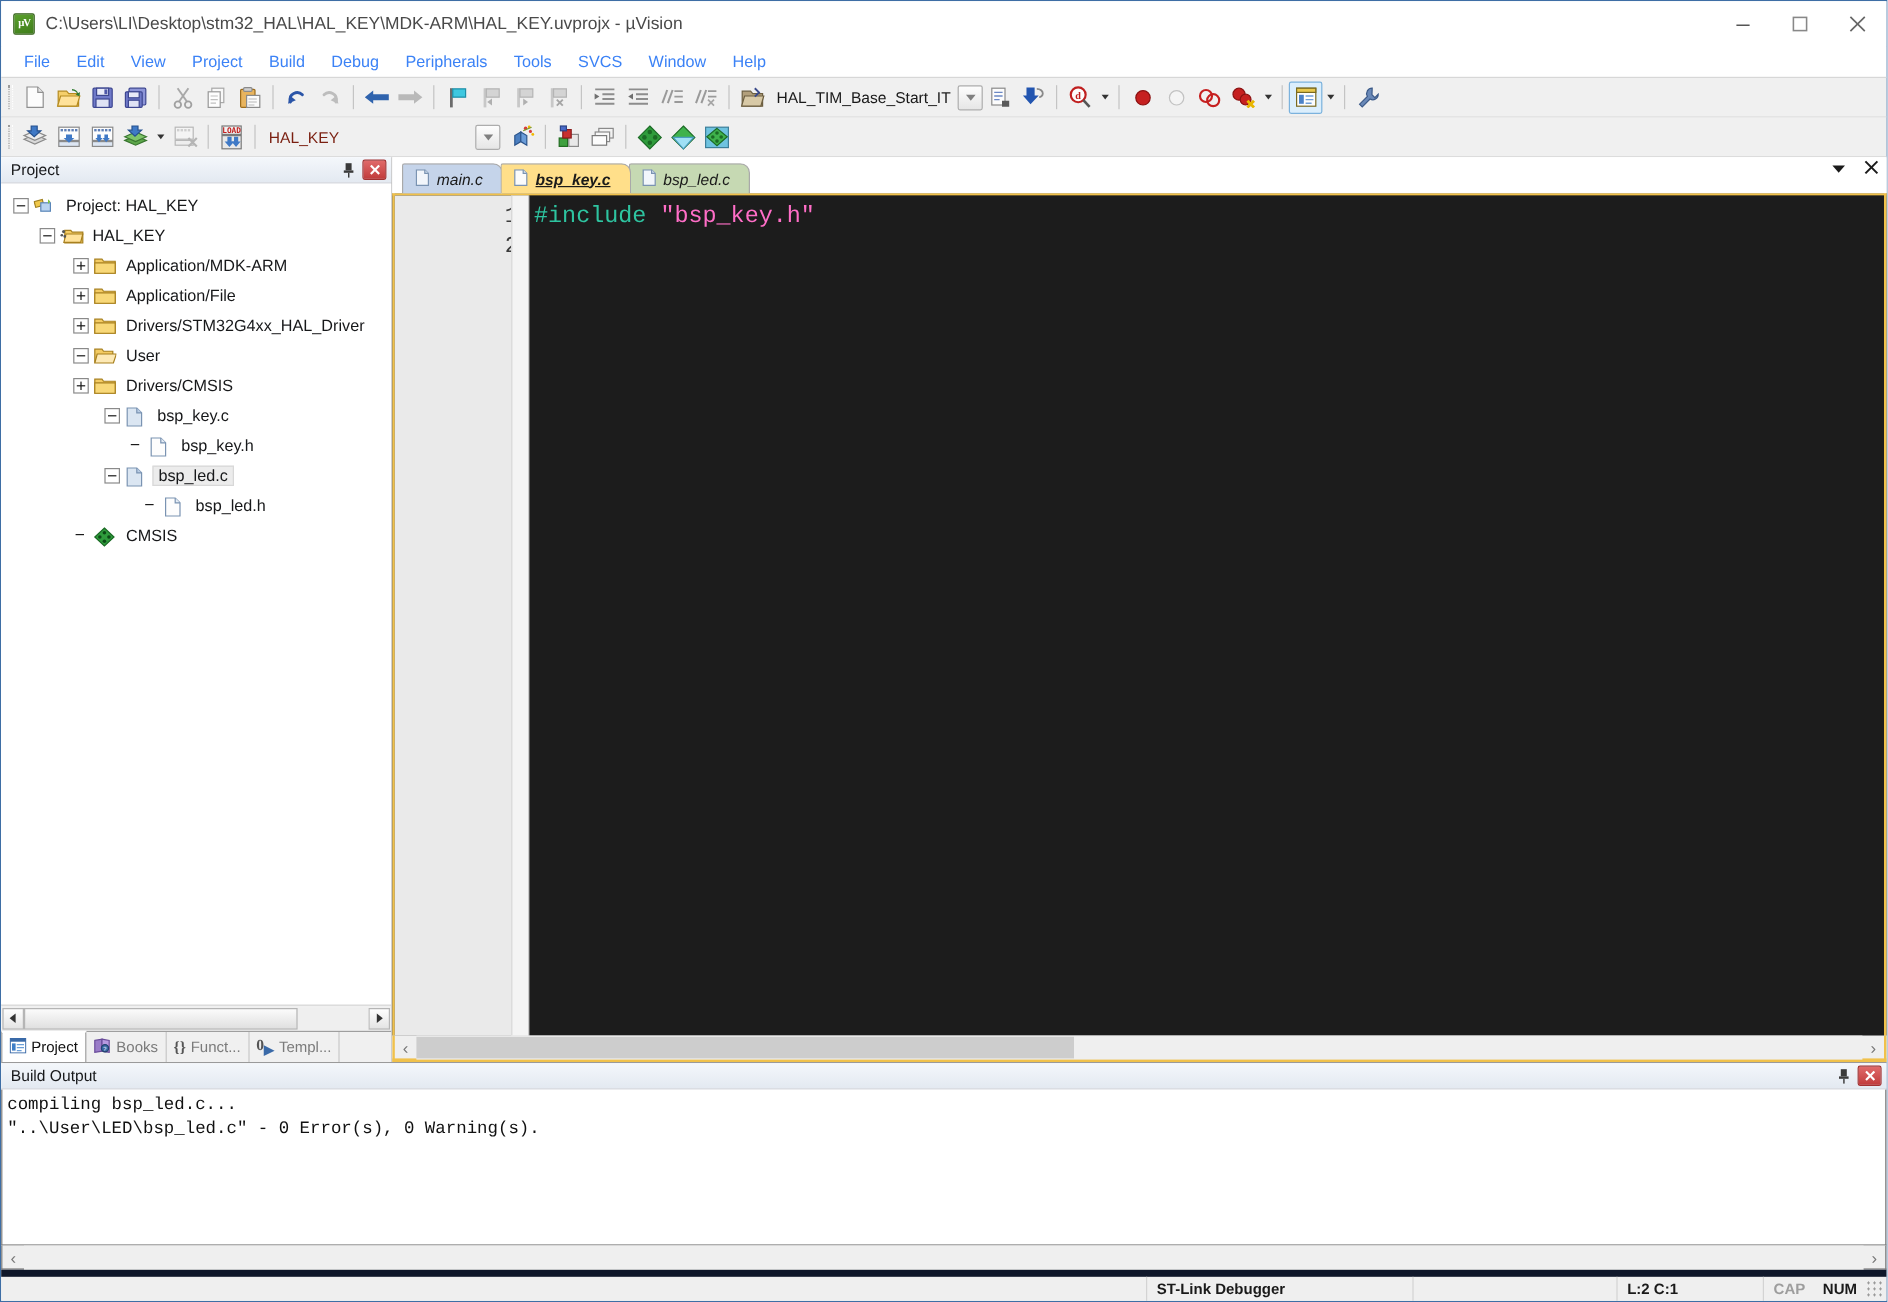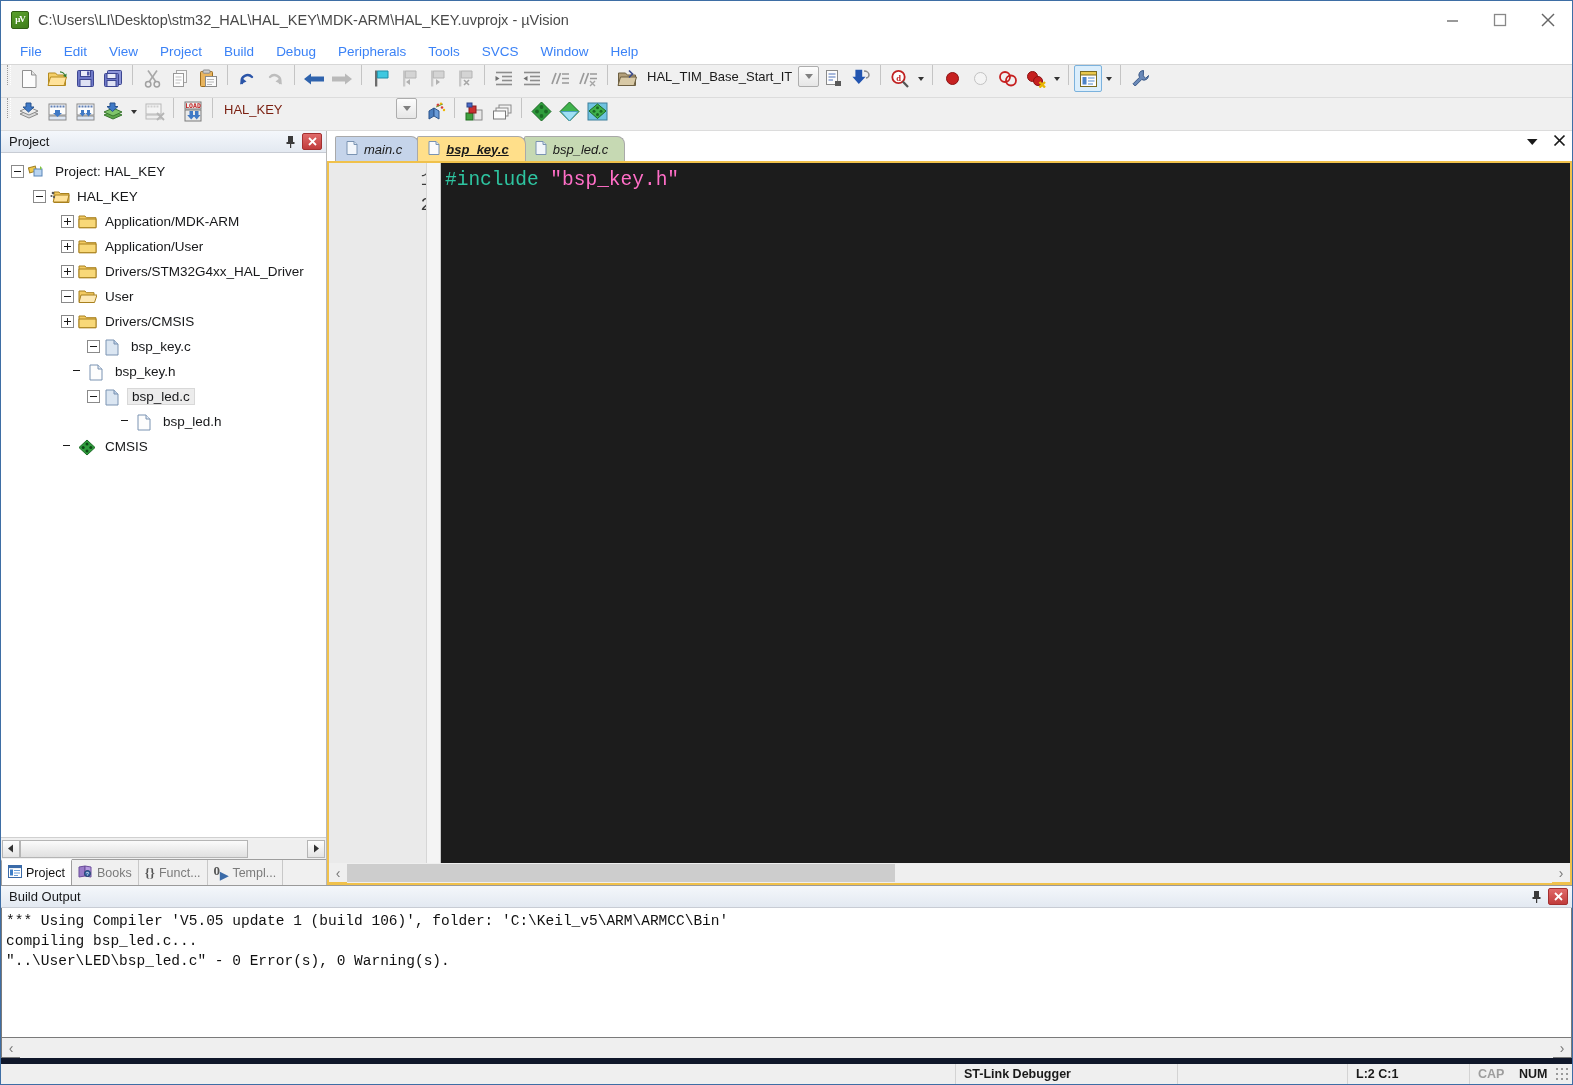--- a/index.html
+++ b/index.html
@@ -76,20 +76,21 @@
     color: #3b82f6;
     padding: 3px 11px;
     cursor: default;
     white-space: nowrap;
   }
 
   
   .toolbar {
     height: 33px;
     display: flex;
+    align-items: center;
     background: #f0f0f0;
     border-bottom: 1px solid #dcdcdc;
     flex: 0 0 auto;
     padding-left: 4px;
   }
   .grip {
     width: 4px; height: 20px;
     margin: 0 4px 0 2px;
     border-left: 1px dotted #9a9a9a;
     border-right: 1px dotted #ffffff;
@@ -991,21 +992,21 @@
         </div>
 
         <div class="tnode" style="padding-left:60px">
           <div class="expander plus"></div>
           <div class="ico">
             <svg width="19" height="15" viewBox="0 0 19 15">
                 <path d="M1 2h6l1.3 1.7H18v10H1z" fill="#f3cb63" stroke="#a8801e"></path>
                 <path d="M1 5h17v8.7H1z" fill="#f8d878" stroke="#a8801e"></path>
               </svg>
           </div>
-          <div class="tlabel">Application/User</div>
+          <div class="tlabel">Application/File</div>
         </div>
 
         <div class="tnode" style="padding-left:60px">
           <div class="expander plus"></div>
           <div class="ico">
             <svg width="19" height="15" viewBox="0 0 19 15">
                 <path d="M1 2h6l1.3 1.7H18v10H1z" fill="#f3cb63" stroke="#a8801e"></path>
                 <path d="M1 5h17v8.7H1z" fill="#f8d878" stroke="#a8801e"></path>
               </svg>
           </div>
@@ -1038,21 +1039,21 @@
           <div class="expander"></div>
           <div class="ico">
             <svg width="16" height="17" viewBox="0 0 16 17">
                 <path d="M2 1h8l4 4v11H2z" fill="#dbe6f2" stroke="#7a93b2"></path>
                 <path d="M10 1v4h4" fill="#b9cde4" stroke="#7a93b2"></path>
               </svg>
           </div>
           <div class="tlabel">bsp_key.c</div>
         </div>
 
-        <div class="tnode" style="padding-left:70px">
+        <div class="tnode" style="padding-left:106px">
           <div class="expander none"></div>
           <div class="ico">
             <svg width="16" height="17" viewBox="0 0 16 17">
                 <path d="M2 1h8l4 4v11H2z" fill="#fdfdfd" stroke="#7a93b2"></path>
                 <path d="M10 1v4h4" fill="#e4ecf5" stroke="#7a93b2"></path>
               </svg>
           </div>
           <div class="tlabel">bsp_key.h</div>
         </div>
 
@@ -1228,21 +1229,20 @@
           </svg>
       </div>
       <div class="close-btn-red">
         <svg width="9" height="9" viewBox="0 0 9 9">
             <line x1="1" y1="1" x2="8" y2="8" stroke="#fff" stroke-width="1.8"></line>
             <line x1="8" y1="1" x2="1" y2="8" stroke="#fff" stroke-width="1.8"></line>
           </svg>
       </div>
     </div>
     <div class="build-body">
-      <div class="build-line">*** Using Compiler 'V5.05 update 1 (build 106)', folder: 'C:\Keil_v5\ARM\ARMCC\Bin'</div>
       <div class="build-line">compiling bsp_led.c...</div>
       <div class="build-line">"..\User\LED\bsp_led.c" - 0 Error(s), 0 Warning(s).</div>
     </div>
     <div class="build-hscroll">
       <div class="ed-hsc-arrow">‹</div>
       <div class="ed-hsc-track"></div>
       <div class="ed-hsc-arrow">›</div>
     </div>
   </div>
 

